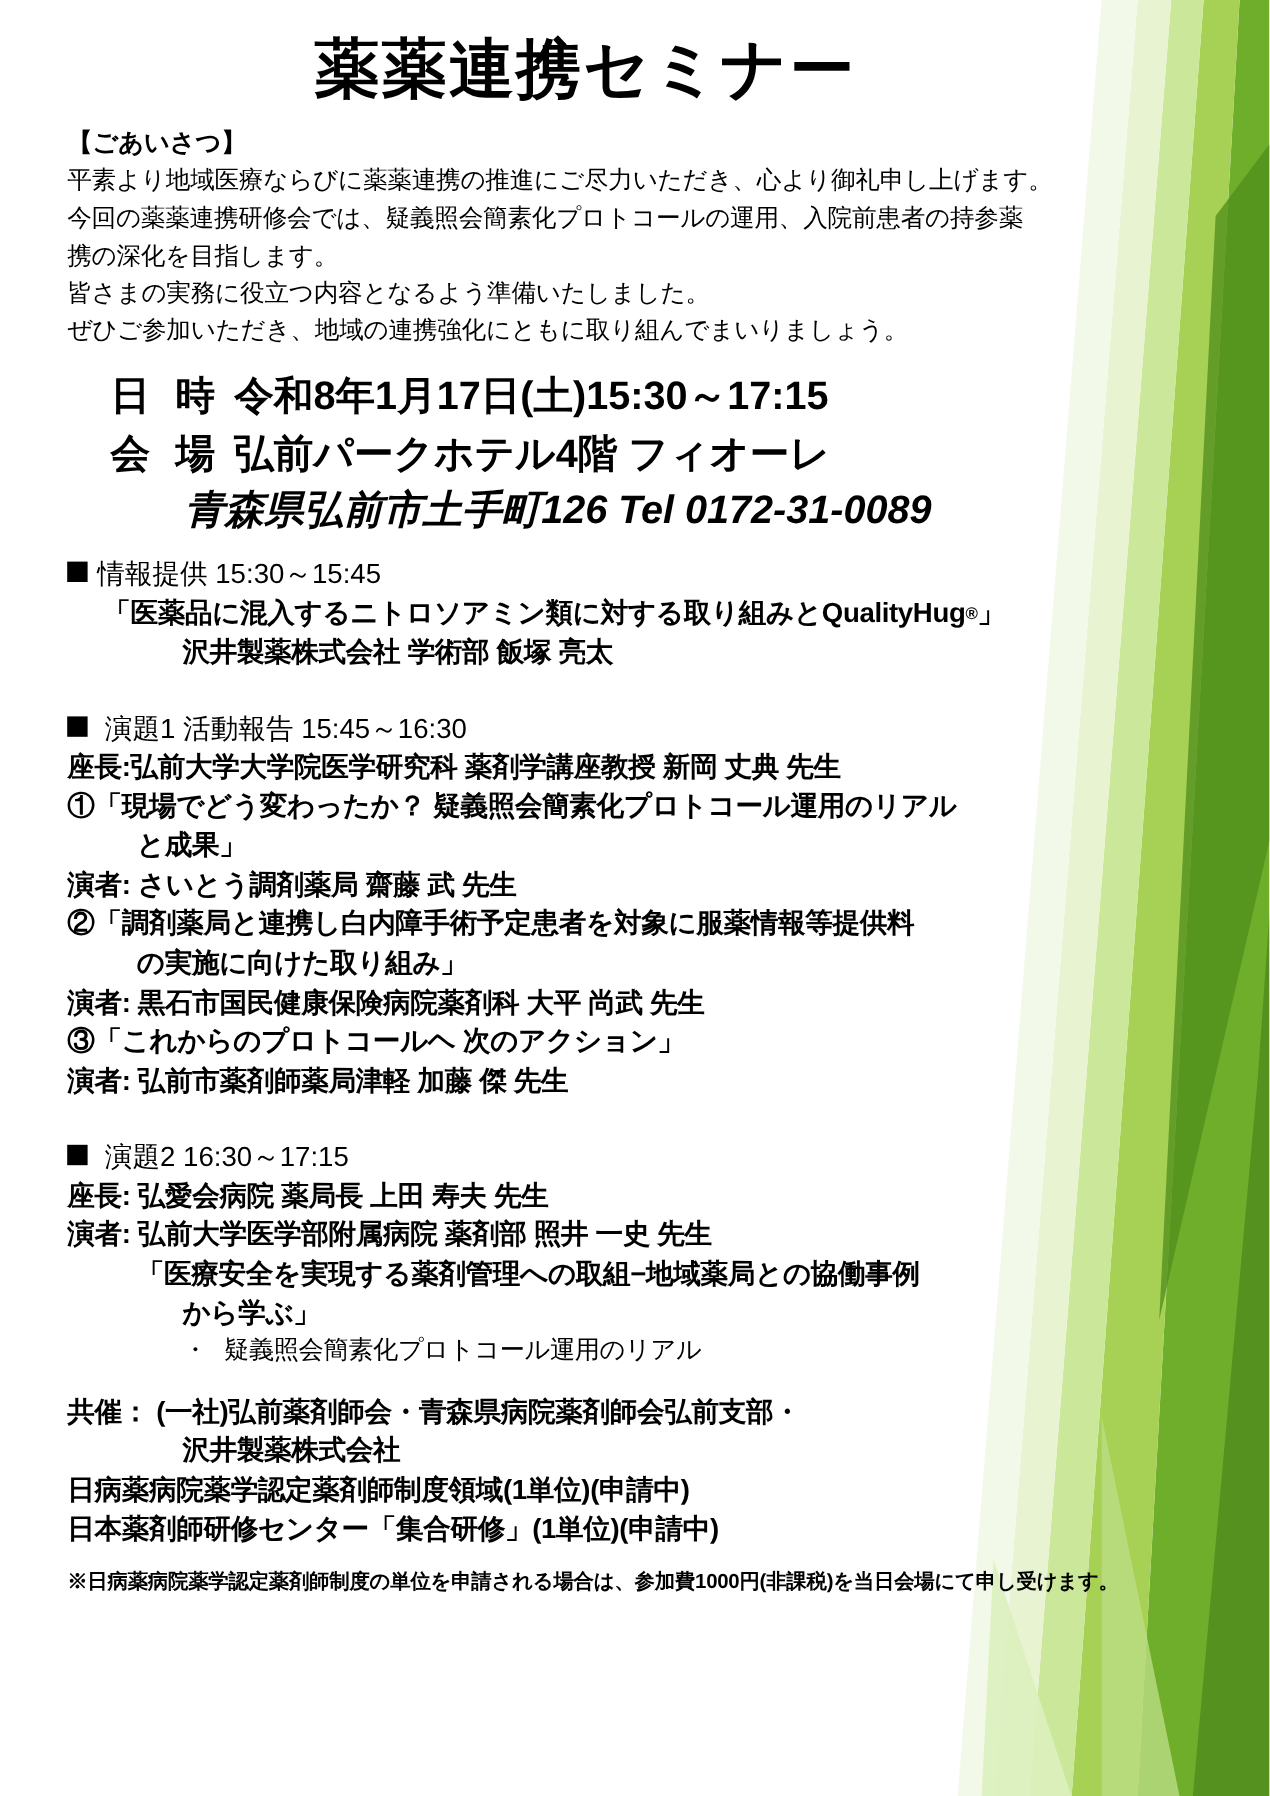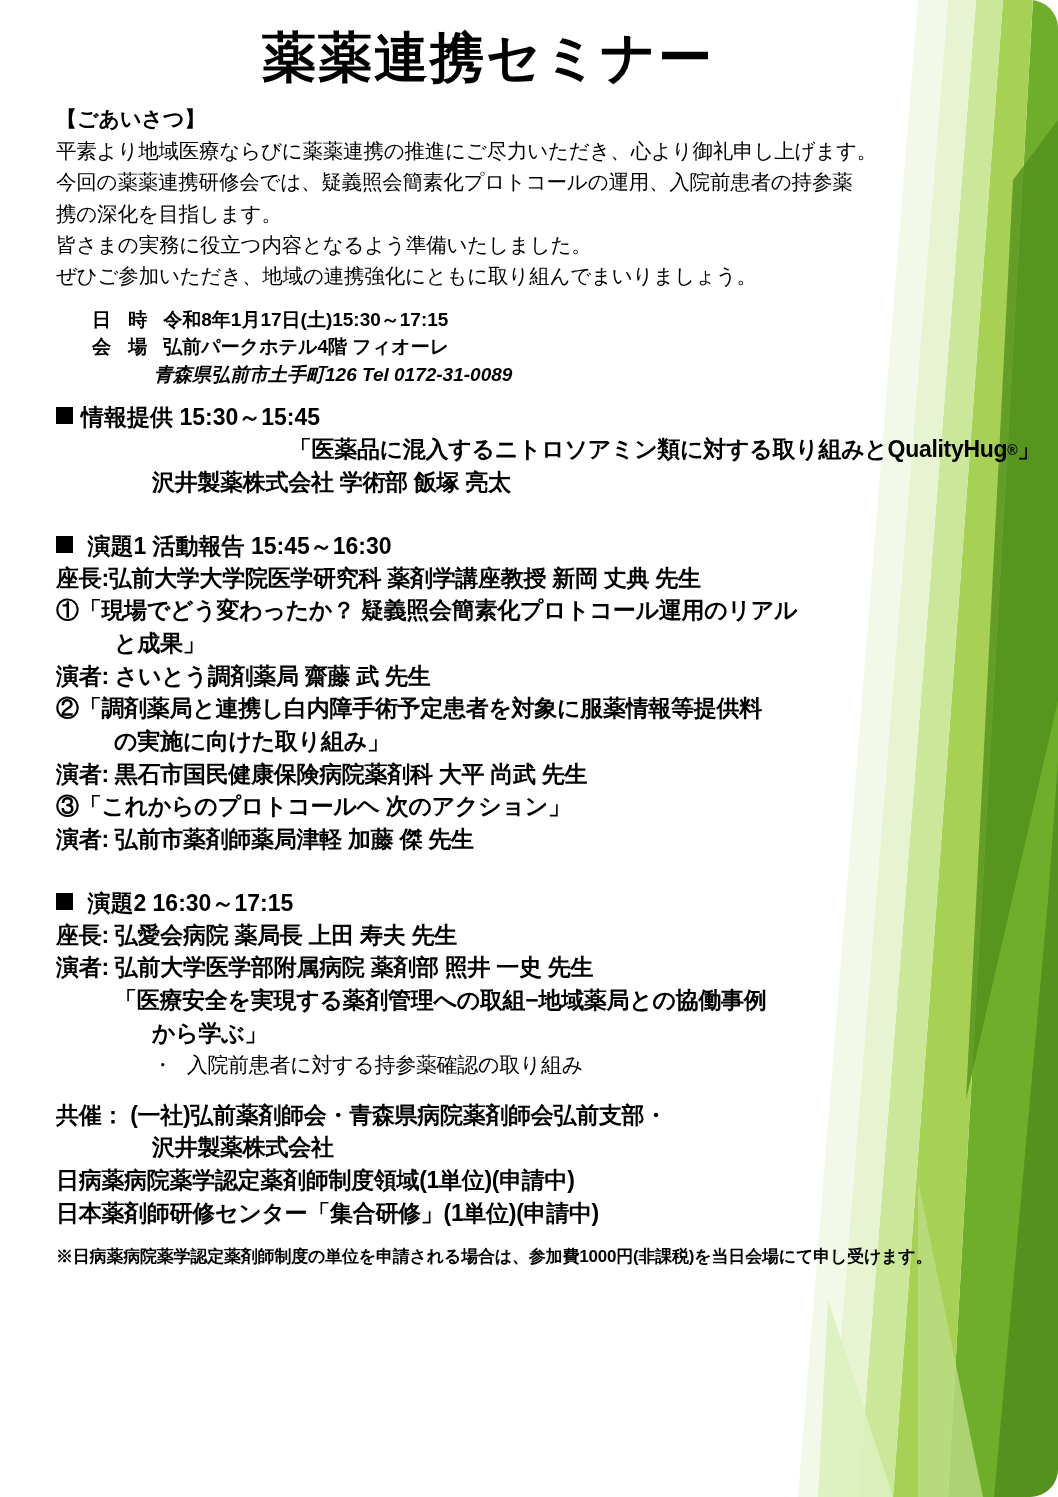--- a/index.html
+++ b/index.html
@@ -13,21 +13,20 @@
     font-family: "Liberation Sans", sans-serif;
     color: #000000;
     overflow: hidden;
   }
   .page {
     position: relative;
     width: 1058px;
     height: 1497px;
     overflow: hidden;
     background: #ffffff;
-    border-radius: 28px;
   }
   
   .deco {
     position: absolute;
     top: 0;
     right: 0;
     width: 260px;
     height: 1497px;
     pointer-events: none;
   }
@@ -59,55 +58,55 @@
     line-height: 1.53;
     letter-spacing: -0.2px;
     margin: 0 0 6px 0;
   }
   .greet-body div { white-space: nowrap; }
 
   .when-block {
     margin: 14px 0 4px 0;
   }
   .when-line {
-    font-size: 19px;
+    font-size: 33px;
     font-weight: bold;
     letter-spacing: 0px;
     line-height: 1.45;
     padding-left: 36px;
     white-space: nowrap;
   }
   .when-line .lbl { letter-spacing: 6px; margin-right: 10px; }
   .when-line.indent { padding-left: 98px; font-style: italic; }
 
   .sec {
     margin-top: 14px;
   }
   .sec-head {
     font-size: 23px;
-    font-weight: bold;
+    font-weight: normal;
     letter-spacing: 0px;
     white-space: nowrap;
   }
   .sq {
     display: inline-block;
     width: 17px;
     height: 17px;
     background: #000;
     margin-right: 8px;
     vertical-align: 1px;
   }
   .line {
     font-size: 23px;
     letter-spacing: -0.3px;
     line-height: 1.42;
     white-space: nowrap;
   }
   .line.b { font-weight: bold; }
-  .ind1 { padding-left: 30px; text-align: right; }
+  .ind1 { padding-left: 30px; }
   .ind2 { padding-left: 58px; }
   .ind3 { padding-left: 96px; }
   .gap { height: 18px; }
   .small-reg { font-size: 14px; vertical-align: 2px; }
 
   .bullet-line {
     font-size: 21px;
     letter-spacing: -0.3px;
     line-height: 1.5;
     padding-left: 96px;
@@ -202,21 +201,21 @@
 
     <div class="sec">
       <div class="sec-head">
         <span class="sq"></span>&nbsp;<span>演題2   16:30～17:15</span>
       </div>
       <div class="line b">座長: 弘愛会病院 薬局長  上田 寿夫 先生</div>
       <div class="line b">演者: 弘前大学医学部附属病院 薬剤部 照井 一史 先生</div>
       <div class="line b ind2">「医療安全を実現する薬剤管理への取組−地域薬局との協働事例</div>
       <div class="line b ind3">から学ぶ」</div>
       <div class="bullet-line">
-        <span class="dot">・</span><span>入院前患者に対する持参薬確認の取り組み</span>
+        <span class="dot">・</span><span>疑義照会簡素化プロトコール運用のリアル</span>
       </div>
     </div>
 
     <div class="sponsor">
       <div class="line">共催： (一社)弘前薬剤師会・青森県病院薬剤師会弘前支部・</div>
       <div class="line ind3">沢井製薬株式会社</div>
       <div class="line">日病薬病院薬学認定薬剤師制度領域(1単位)(申請中)</div>
       <div class="line">日本薬剤師研修センター「集合研修」(1単位)(申請中)</div>
     </div>
 

